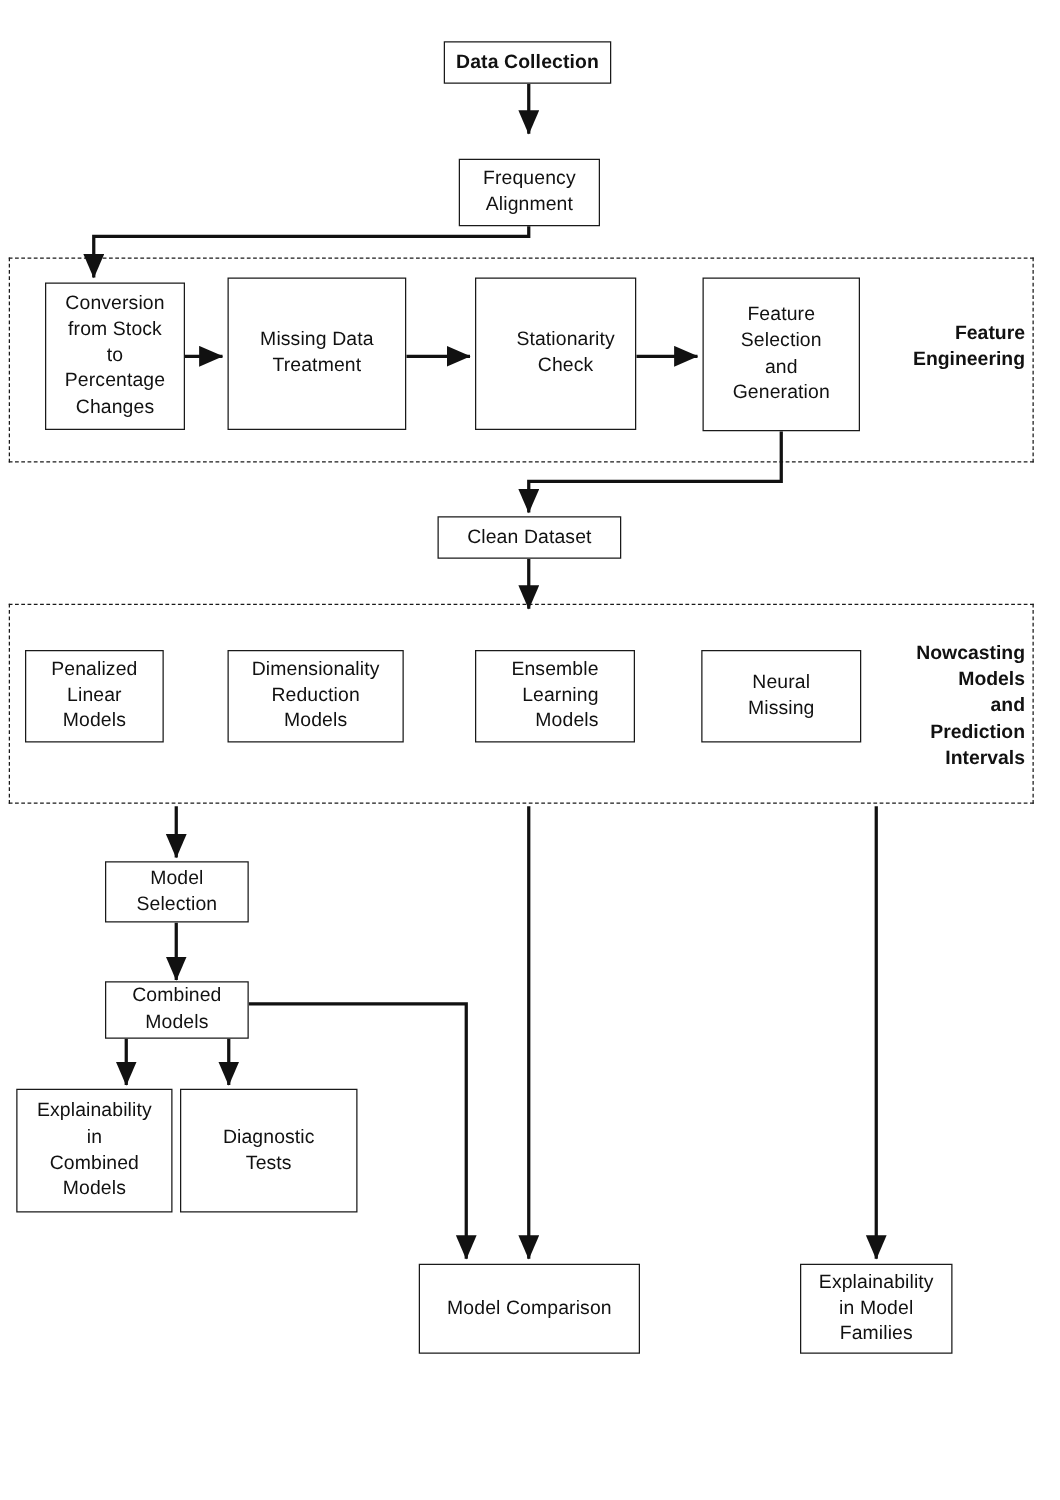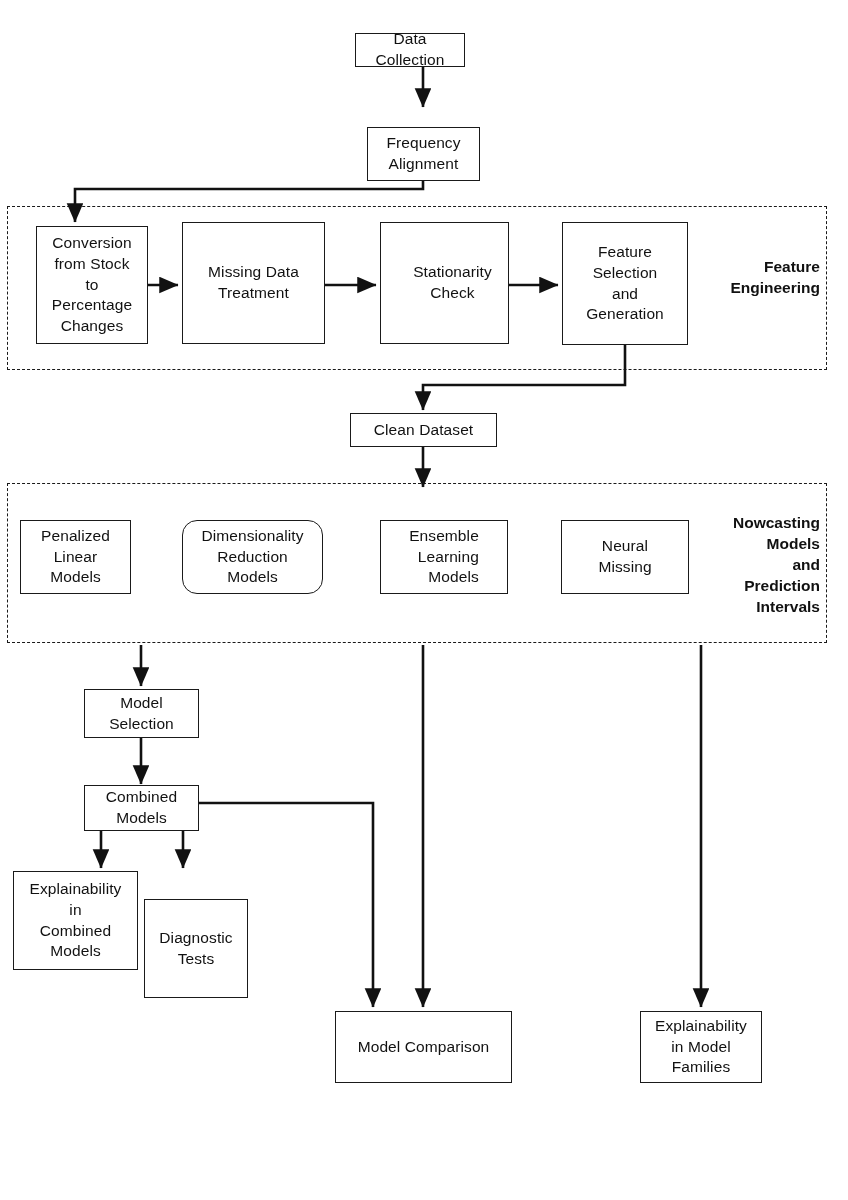--- a/index.html
+++ b/index.html
@@ -96,21 +96,21 @@
       <path d="M183,830 L183,868"></path>
 
       <path d="M199,803 L373,803 L373,1007"></path>
 
       <path d="M423,645 L423,1007"></path>
 
       <path d="M701,645 L701,1007"></path>
     </g>
   </svg>
 
-  <div class="node" style="left:355px; top:33px; width:110px; height:34px;">Data Collection</div>
+  <div class="node" style="left:355px; top:33px; width:134px; height:34px;font-weight:bold;">Data Collection</div>
 
   <div class="node" style="left:367px; top:112px; width:113px; height:54px;margin-top:15px;">Frequency
 Alignment</div>
 
   <div class="node" style="left:36px; top:226px; width:112px; height:118px;">Conversion
 from Stock
 to
 Percentage
 Changes</div>
 
@@ -124,21 +124,21 @@
 Selection
 and
 Generation</div>
 
   <div class="node" style="left:350px; top:413px; width:147px; height:34px;">Clean Dataset</div>
 
   <div class="node" style="left:20px; top:520px; width:111px; height:74px;">Penalized
 Linear
 Models</div>
 
-  <div class="node" style="left:182px; top:520px; width:141px; height:74px;border-radius:15px;">Dimensionality
+  <div class="node" style="left:182px; top:520px; width:141px; height:74px;">Dimensionality
 Reduction
 Models</div>
 
   <div class="node" style="left:380px; top:520px; width:128px; height:74px;text-align:right;">Ensemble
 Learning
 Models</div>
 
   <div class="node" style="left:561px; top:520px; width:128px; height:74px;">Neural
 Missing</div>
 
@@ -146,21 +146,21 @@
 Selection</div>
 
   <div class="node" style="left:84px; top:785px; width:115px; height:46px;">Combined
 Models</div>
 
   <div class="node" style="left:13px; top:871px; width:125px; height:99px;">Explainability
 in
 Combined
 Models</div>
 
-  <div class="node" style="left:144px; top:871px; width:104px; height:99px;margin-top:28px;">Diagnostic
+  <div class="node" style="left:144px; top:871px; width:142px; height:99px;">Diagnostic
 Tests</div>
 
   <div class="node" style="left:335px; top:1011px; width:177px; height:72px;">Model Comparison</div>
 
   <div class="node" style="left:640px; top:1011px; width:122px; height:72px;">Explainability
 in Model
 Families</div>
 
   <div class="group-label" style="left:700px; top:257px; width:120px;">Feature
 Engineering</div>

